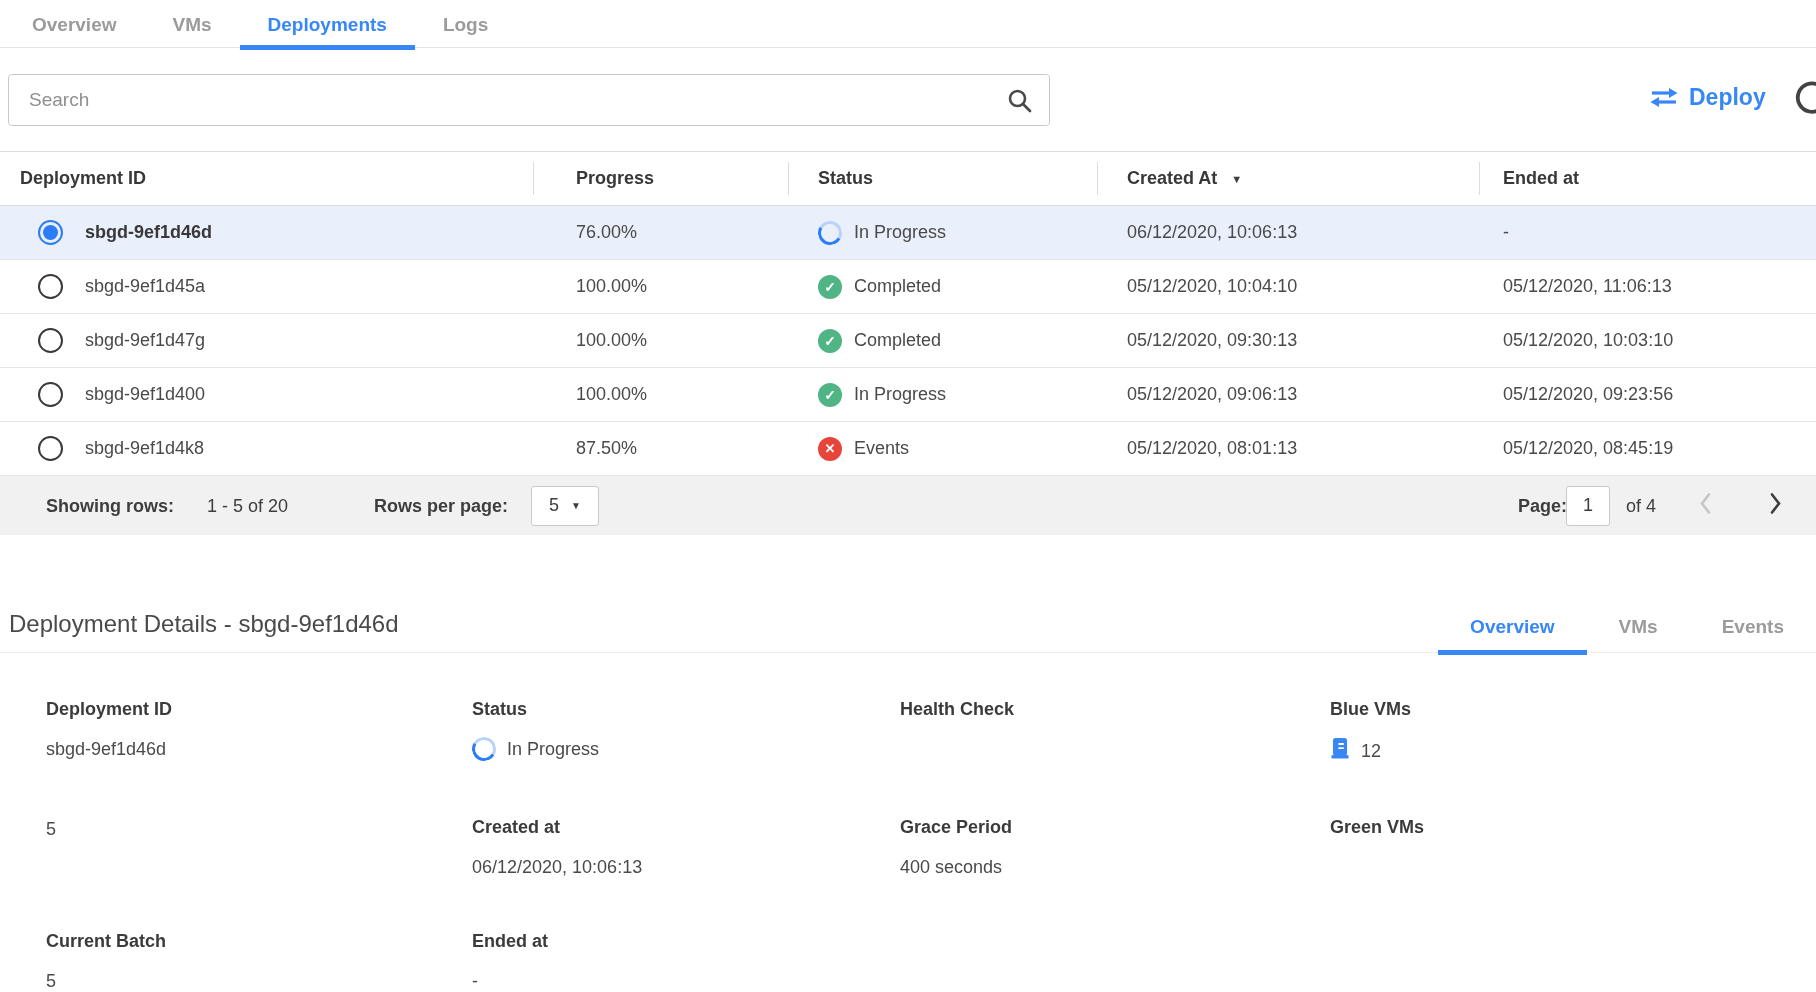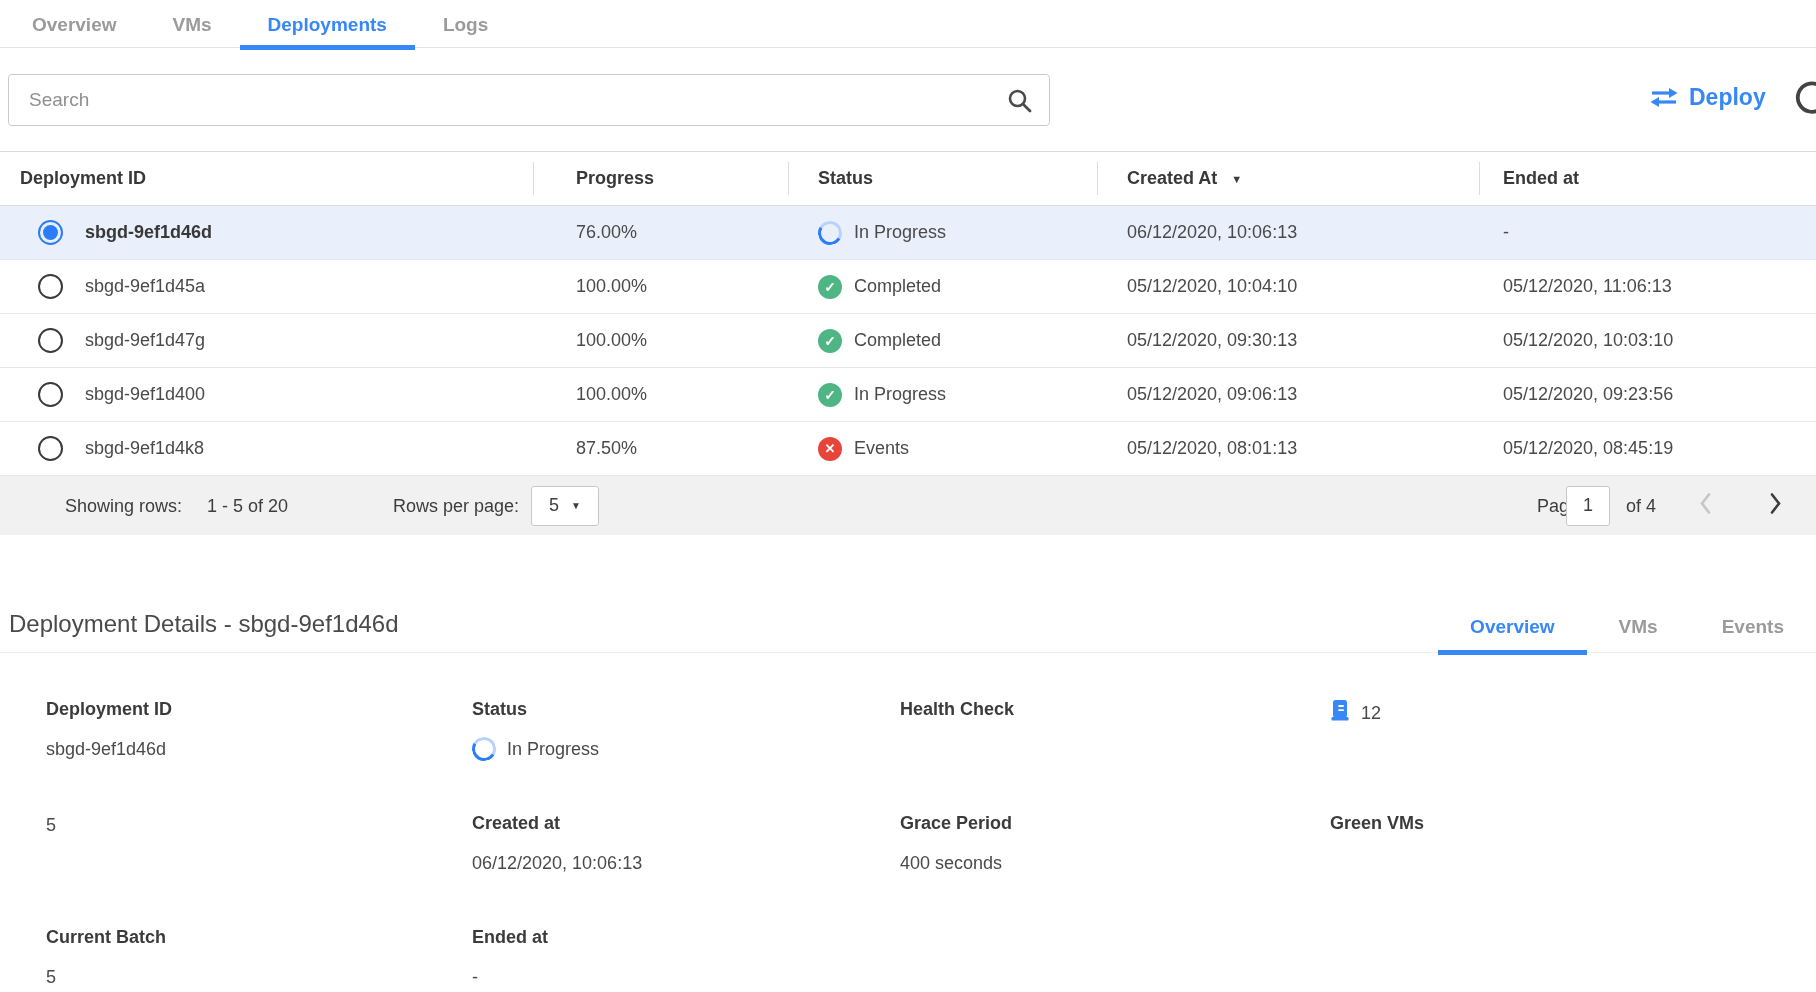--- a/index.html
+++ b/index.html
@@ -56,21 +56,21 @@
   .icon-check { background:#50b585; }
   .icon-check::before { content:"✓"; font-size:14px; font-weight:bold; }
   .icon-cross { background:#e8453a; }
   .icon-cross::before { content:"✕"; font-size:13px; font-weight:bold; }
   .icon-spinner { background:transparent; border:3px solid #b9d3f8;
     border-bottom-color:#2c7ef8; border-left-color:#2c7ef8; transform:rotate(-15deg); }
 
   
   .tfoot { position:relative; height:59px; background:#f1f1f1; font-size:18px; color:#3d3d3d; }
   .tfoot > * { position:absolute; top:50%; transform:translateY(-50%); }
-  .bold { font-weight:normal;margin-left:19px; }
+  .bold { font-weight:bold; }
   .f-showing-label { left:46px; }  .f-showing-value { left:207px; }
   .f-rpp-label { left:374px; }
   .f-rpp-select { left:531px; width:68px; height:40px; background:#fff; border:1px solid #c9c9c9;
     border-radius:3px; display:flex; align-items:center; justify-content:center; gap:12px; cursor:pointer; }
   .dd-arrow { font-size:10px; color:#3d3d3d; }
   .f-page-label { left:1518px; }
   .f-page-input { left:1566px; width:44px; height:40px; background:#fff; border:1px solid #c9c9c9;
     border-radius:3px; text-align:center; font-size:18px; color:#3d3d3d; font-family:"Liberation Sans", sans-serif; }
   .f-of { left:1626px; }
   .f-prev { left:1698px; cursor:default; }
@@ -262,20 +262,21 @@
       <div class="dlabel">Status</div>
       <div class="dvalue">
         <span class="sicon icon-spinner"></span>
         <span>In Progress</span>
       </div>
     </div>
     <div class="dfield">
       <div class="dlabel">Health Check</div>
     </div>
     <div class="dfield">
+      <div class="dlabel">Blue VMs</div>
       <div class="dvalue">
         <span class="vm-blue">
           <svg width="20" height="23" viewBox="0 0 20 23">
             <rect x="3" y="1" width="14" height="17.5" rx="2.5" fill="currentColor"></rect>
             <rect x="1.5" y="18" width="17" height="3.6" rx="1.2" fill="currentColor"></rect>
             <rect x="8.2" y="6" width="5.8" height="1.9" rx="0.9" fill="#fff"></rect>
             <rect x="8.2" y="10.2" width="5.8" height="1.9" rx="0.9" fill="#fff"></rect>
           </svg>
         </span>
         <span>12</span>

